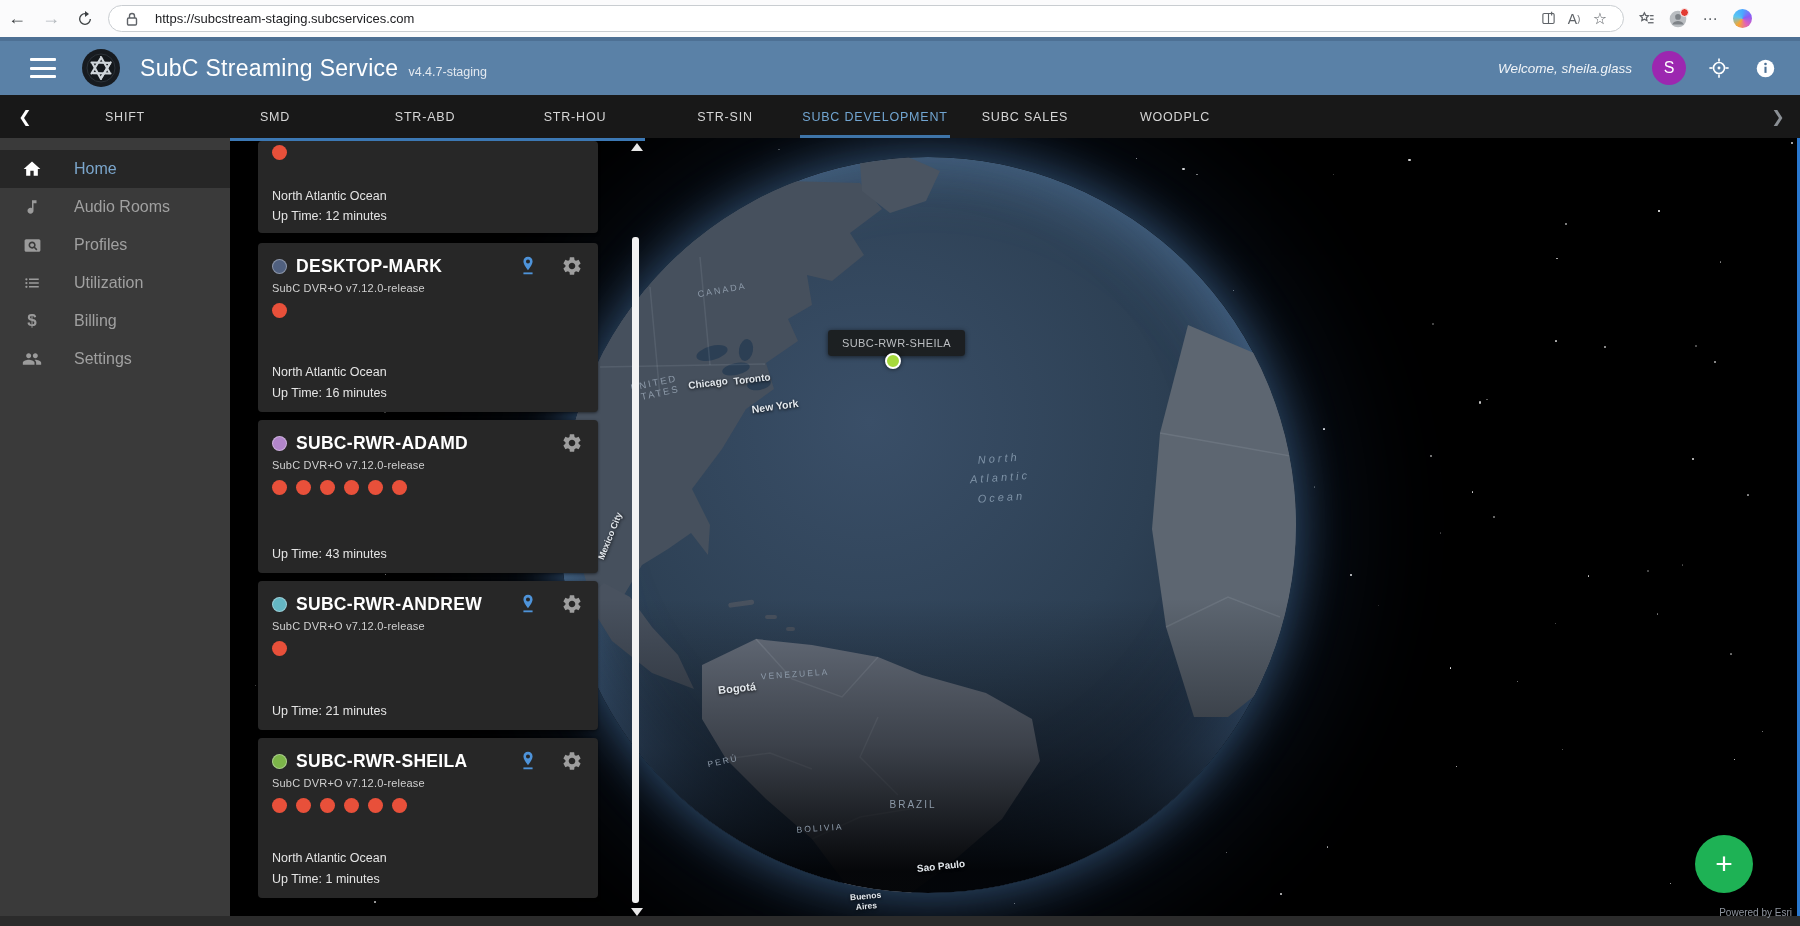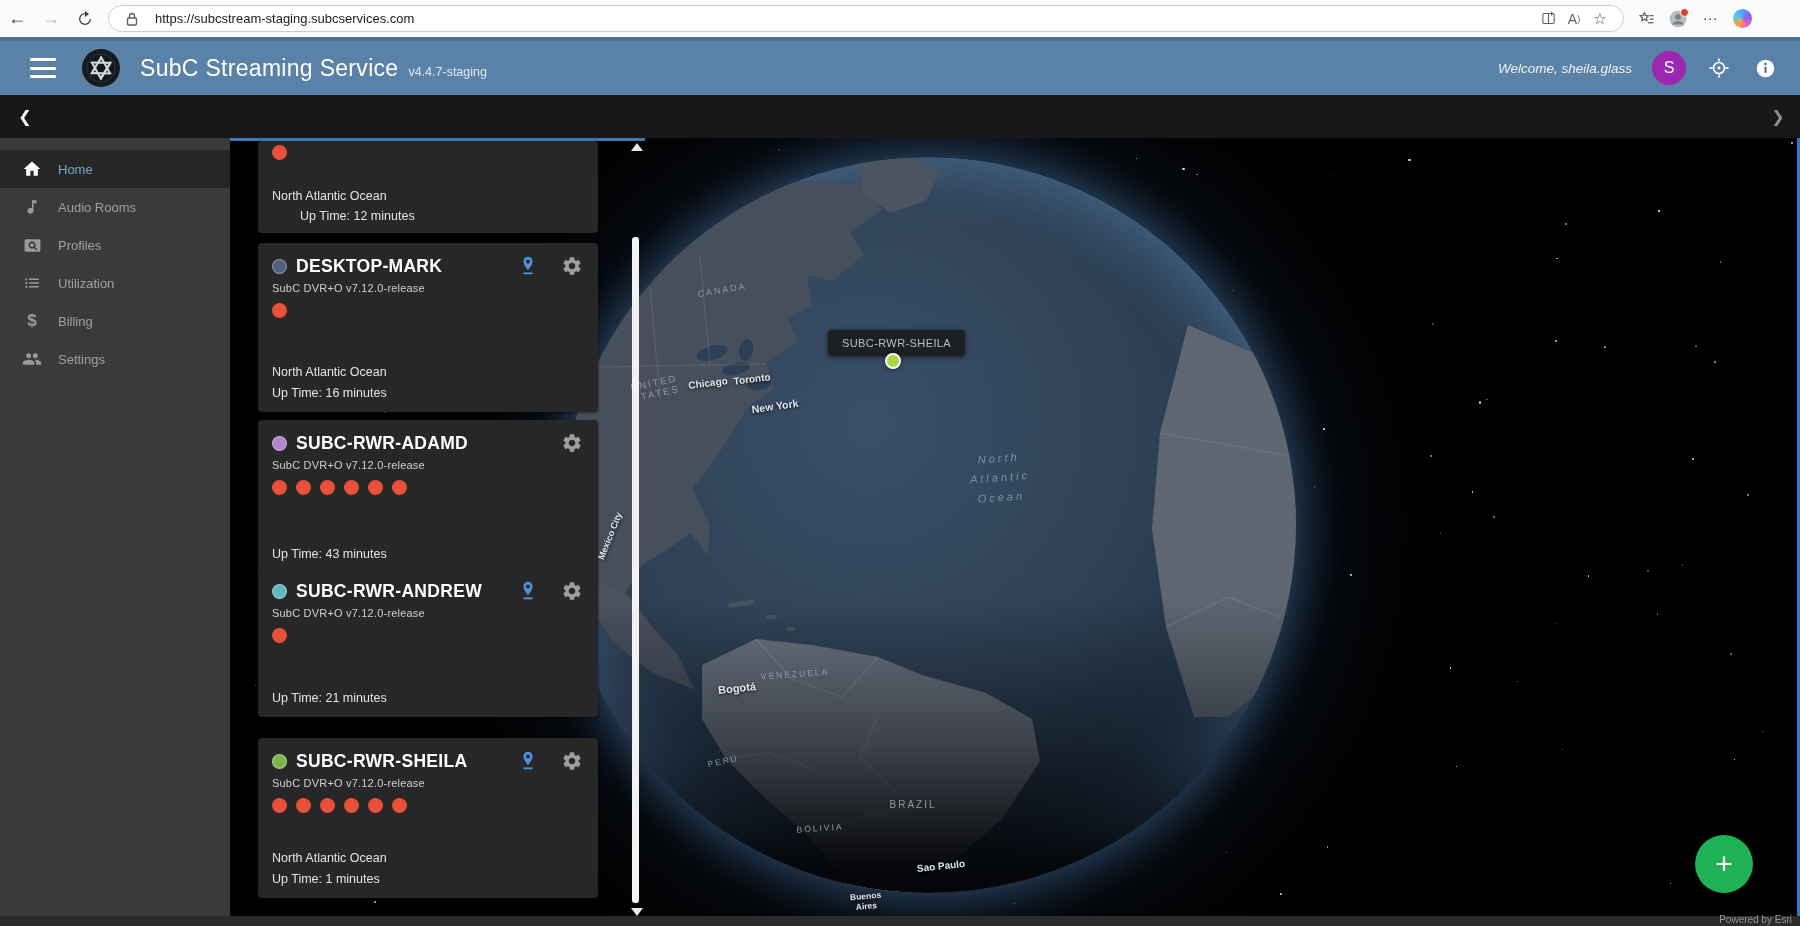--- a/index.html
+++ b/index.html
@@ -69,31 +69,31 @@
   .map-label.city{color:#e2e7ec;font-weight:bold;text-shadow:0 1px 3px rgba(0,0,0,.85);}
   .tooltip{position:absolute;left:598px;top:192px;z-index:4;background:rgba(27,29,31,.95);
            color:#bcbfc2;font-size:11px;letter-spacing:.4px;padding:7px 14px;border-radius:3px;
            box-shadow:0 1px 5px rgba(0,0,0,.6);}
   .marker{position:absolute;left:655px;top:215px;z-index:4;width:12px;height:12px;border-radius:50%;
           background:#a6d93c;border:2px solid #fff;box-shadow:0 0 4px rgba(0,0,0,.7);cursor:pointer;}
   .fab{position:absolute;right:47px;bottom:33px;width:58px;height:58px;border-radius:50%;background:#1eb255;
        color:#fff;font-size:30px;font-weight:300;display:flex;align-items:center;justify-content:center;
        box-shadow:0 3px 10px rgba(0,0,0,.55);cursor:pointer;z-index:6;}
   .map-edge{position:absolute;right:0;top:0;bottom:0;width:3px;background:#2a78cf;z-index:7;}
-  .attribution{position:absolute;right:8px;bottom:1px;color:#9096a0;font-size:10px;z-index:42;}
+  .attribution{position:absolute;right:8px;bottom:8px;color:#9096a0;font-size:10px;z-index:42;}
   .footer-strip{position:absolute;left:0;bottom:0;width:1800px;height:10px;background:#2b2b2b;z-index:40;}
   
   .sidebar{position:absolute;left:0;top:138px;width:230px;height:778px;background:#3a3a3a;z-index:10;
            padding-top:12px;box-sizing:border-box;}
   .side-row{height:38px;display:flex;align-items:center;cursor:pointer;color:#a0a0a0;}
   .side-row.active{background:#262626;color:#7ba6cc;}
   .side-row .icon{width:24px;height:24px;margin-left:20px;display:flex;align-items:center;
                   justify-content:center;color:#9b9b9b;font-size:17px;}
   .side-row.active .icon{color:#fff;}
-  .side-label{font-size:13px;margin-left:14px;}
+  .side-label{font-size:16px;margin-left:30px;}
   
   .panel{position:absolute;left:230px;top:138px;width:415px;height:778px;z-index:5;}
   .panel-progress{position:absolute;left:0;top:0;width:415px;height:3px;background:#3c78b4;z-index:9;}
   .card{position:absolute;left:28px;width:340px;background:#272727;border-radius:4px;overflow:hidden;
         box-shadow:0 1px 3px rgba(0,0,0,.5);cursor:pointer;}
   .card-head{display:flex;align-items:center;padding:13px 14px 0 14px;}
   .status-dot{width:15px;height:15px;border-radius:50%;flex:0 0 auto;
               border:1px solid rgba(255,255,255,.35);box-sizing:border-box;}
   .card-title{color:#fff;font-size:17.5px;font-weight:bold;letter-spacing:.3px;margin-left:9px;
               white-space:nowrap;}
@@ -209,20 +209,30 @@
             <circle cx="12" cy="12" r="10" fill="#fff"></circle>
             <rect x="10.8" y="10" width="2.4" height="7" fill="#4d7094"></rect>
             <circle cx="12" cy="6.8" r="1.5" fill="#4d7094"></circle>
           </svg>
       </div>
     </div>
   </div>
 
   <div class="tabbar">
     <div class="tab-chev">❮</div>
+    <div id="tab-strip" style="display:flex;">
+        <div class="tab">SHIFT</div>
+        <div class="tab">SMD</div>
+        <div class="tab">STR-ABD</div>
+        <div class="tab">STR-HOU</div>
+        <div class="tab">STR-SIN</div>
+        <div class="tab active">SUBC DEVELOPMENT</div>
+        <div class="tab">SUBC SALES</div>
+        <div class="tab">WOODPLC</div>
+      </div>
     <div class="tab-chev right">❯</div>
   </div>
 
   <div class="map">
     <div id="stars">
         <span class="star" style="left: 1326.41px; top: 119.869px; width: 1.10825px; height: 1.10825px; opacity: 0.73;"></span>
         <span class="star" style="left: 1003px; top: 152.015px; width: 0.996377px; height: 0.996377px; opacity: 0.75;"></span>
         <span class="star" style="left: 1428px; top: 72.1424px; width: 1.62085px; height: 1.62085px; opacity: 0.95;"></span>
         <span class="star" style="left: 1263.11px; top: 377.947px; width: 2.28894px; height: 2.28894px; opacity: 0.53;"></span>
         <span class="star" style="left: 1531.59px; top: 592.586px; width: 1.75533px; height: 1.75533px; opacity: 0.59;"></span>
@@ -426,21 +436,21 @@
   </div>
 
   <div class="panel">
     <div class="panel-progress"></div>
     <div id="card-list">
         <div class="card" style="top: 3px; height: 92px;">
           <div class="alert-row" style="margin-top: -5px;">
             <span class="alert-dot" style="background: rgb(232, 80, 58);"></span>
           </div>
           <div class="card-loc" style="bottom: 30px;">North Atlantic Ocean</div>
-          <div class="card-uptime" style="bottom: 10px; margin-left: 28px;">Up Time: 12 minutes</div>
+          <div class="card-uptime" style="bottom: 10px;">Up Time: 12 minutes</div>
         </div>
         <div class="card" style="top: 105px; height: 169px;">
           <div class="card-head">
             <span class="status-dot" style="background: rgb(80, 96, 127);"></span>
             <span class="card-title">DESKTOP-MARK</span>
           </div>
           <div class="head-icons">
             <span class="hicon">
               <svg width="22" height="22" viewBox="0 0 24 24" fill="#4e93d9">
                 <path d="M12 2C9.2 2 7 4.2 7 7c0 3.4 5 9.5 5 9.5S17 10.4 17 7c0-2.8-2.2-5-5-5zm0 7.2a2.2 2.2 0 1 1 0-4.4 2.2 2.2 0 0 1 0 4.4z"></path>
@@ -476,21 +486,21 @@
           <div class="alert-row">
             <span class="alert-dot" style="background: rgb(232, 80, 58);"></span>
             <span class="alert-dot" style="background: rgb(232, 80, 58);"></span>
             <span class="alert-dot" style="background: rgb(232, 80, 58);"></span>
             <span class="alert-dot" style="background: rgb(232, 80, 58);"></span>
             <span class="alert-dot" style="background: rgb(232, 80, 58);"></span>
             <span class="alert-dot" style="background: rgb(232, 80, 58);"></span>
           </div>
           <div class="card-uptime">Up Time: 43 minutes</div>
         </div>
-        <div class="card" style="top: 430px; height: 149px;">
+        <div class="card" style="top: 443px; height: 149px;">
           <div class="card-head">
             <span class="status-dot" style="background: rgb(100, 182, 195);"></span>
             <span class="card-title">SUBC-RWR-ANDREW</span>
           </div>
           <div class="head-icons">
             <span class="hicon">
               <svg width="22" height="22" viewBox="0 0 24 24" fill="#4e93d9">
                 <path d="M12 2C9.2 2 7 4.2 7 7c0 3.4 5 9.5 5 9.5S17 10.4 17 7c0-2.8-2.2-5-5-5zm0 7.2a2.2 2.2 0 1 1 0-4.4 2.2 2.2 0 0 1 0 4.4z"></path>
                 <rect x="7" y="19" width="10" height="2"></rect>
               </svg>

